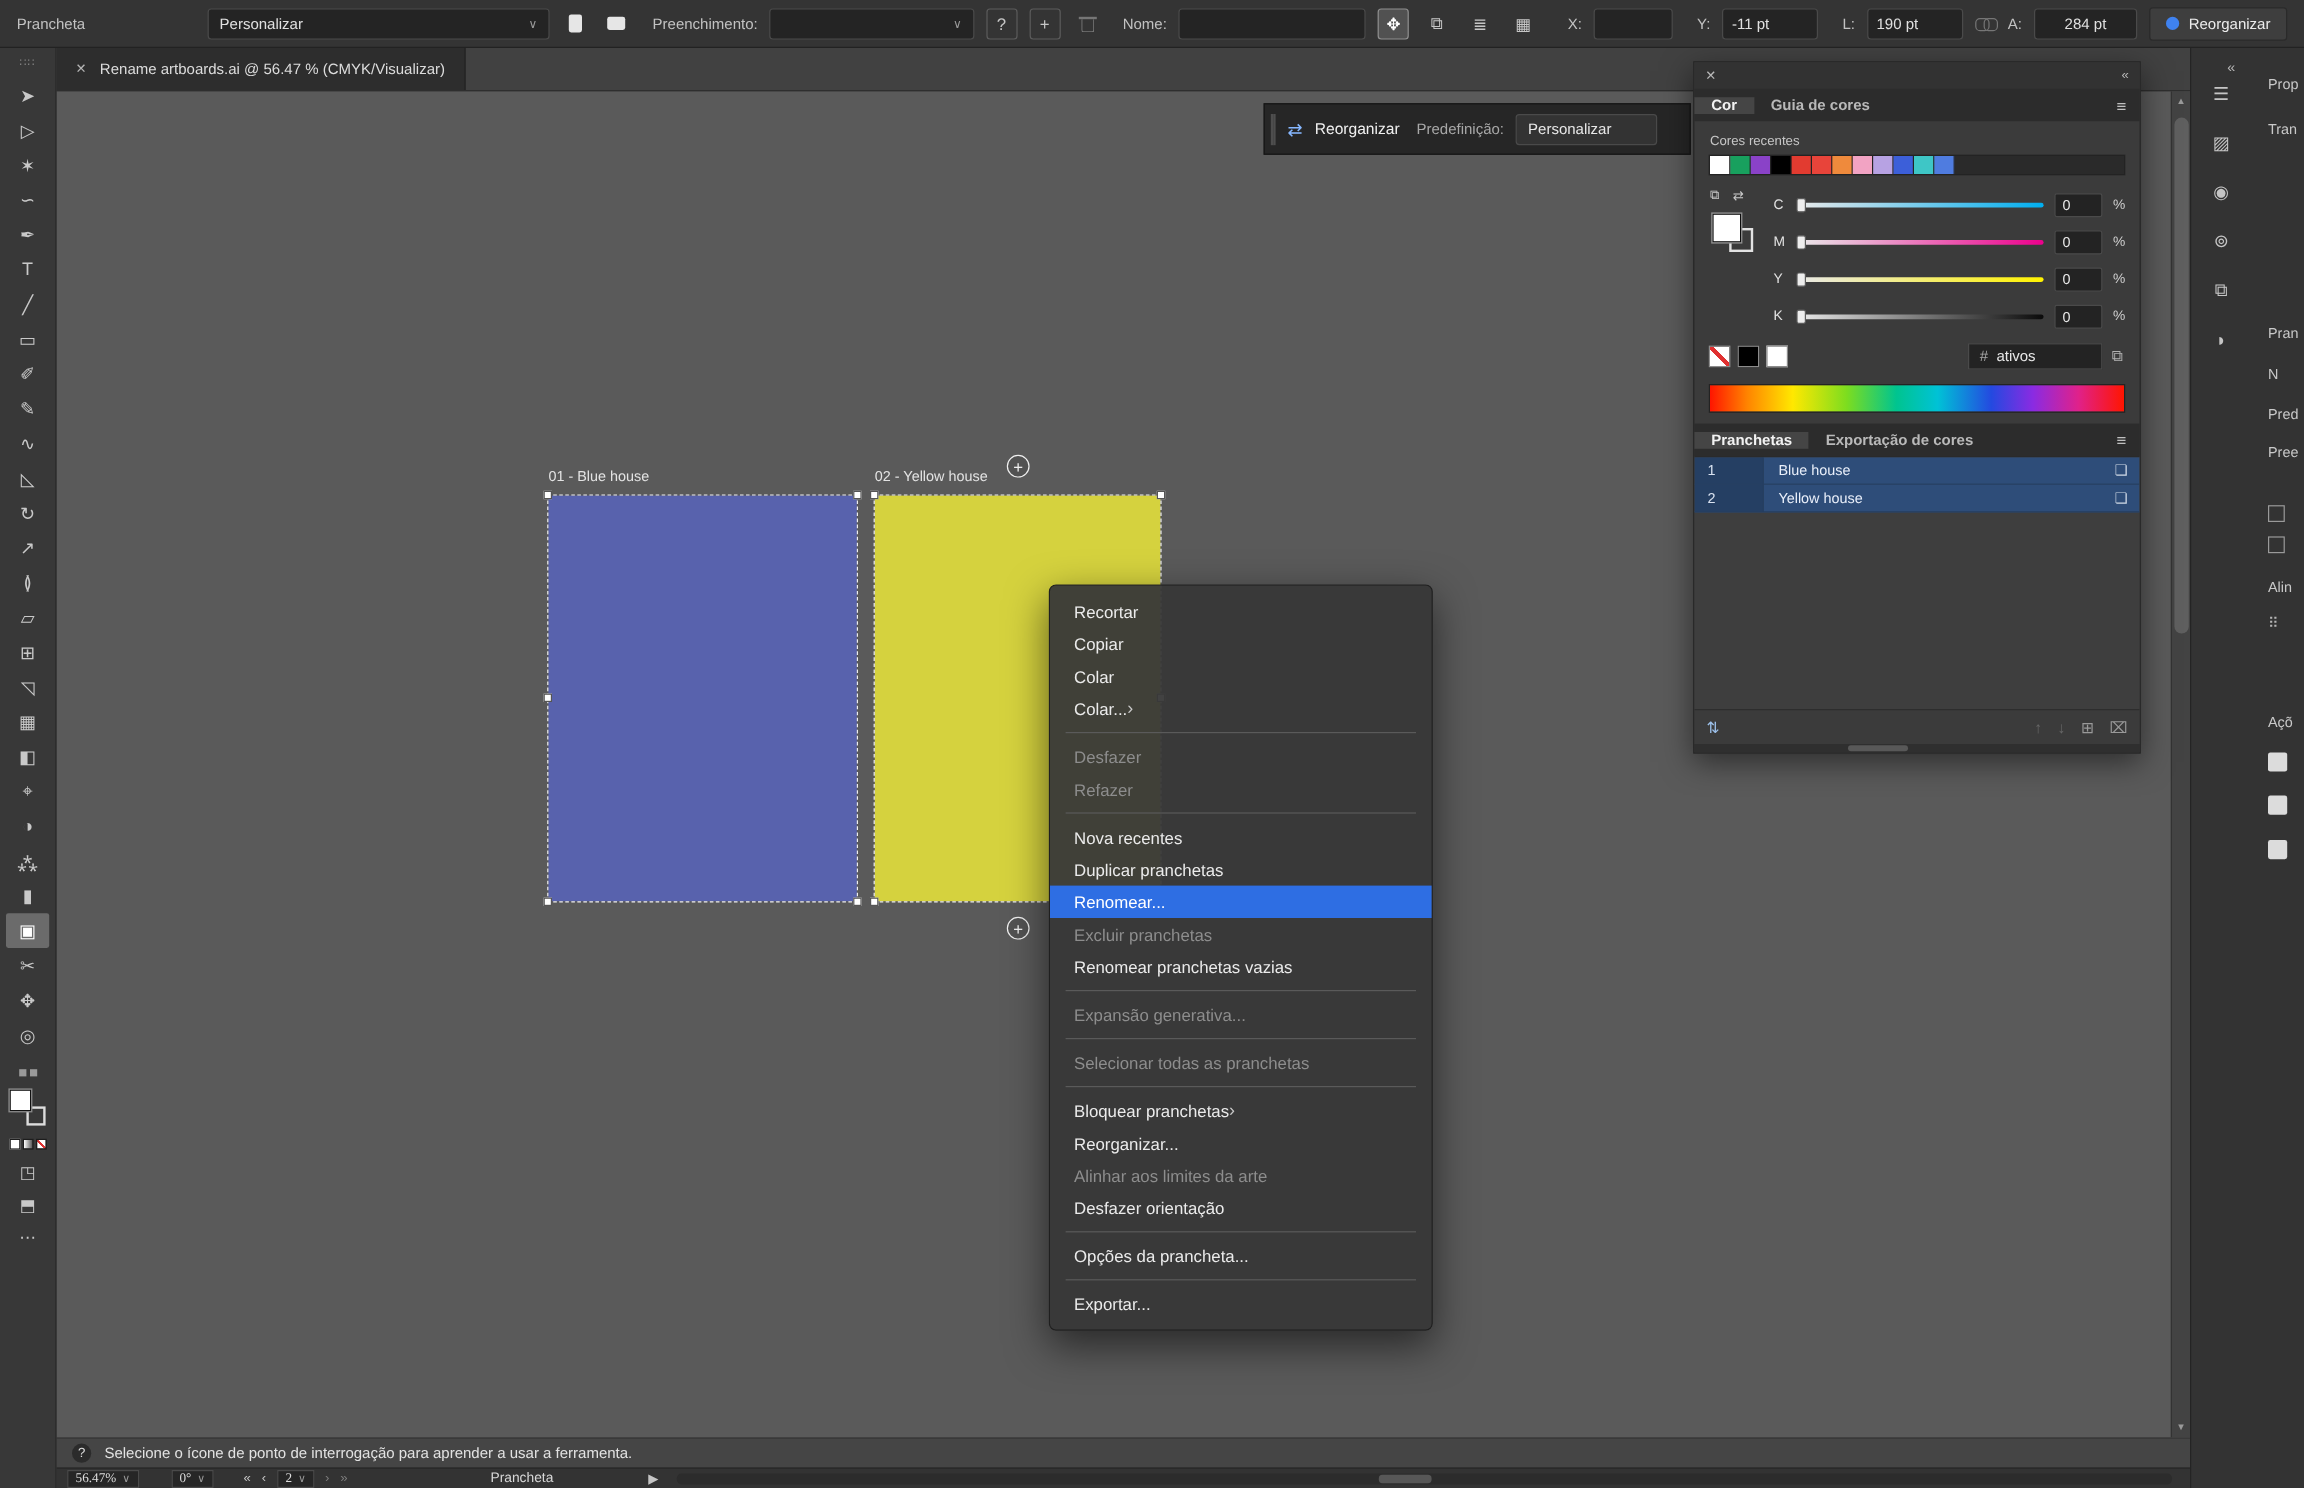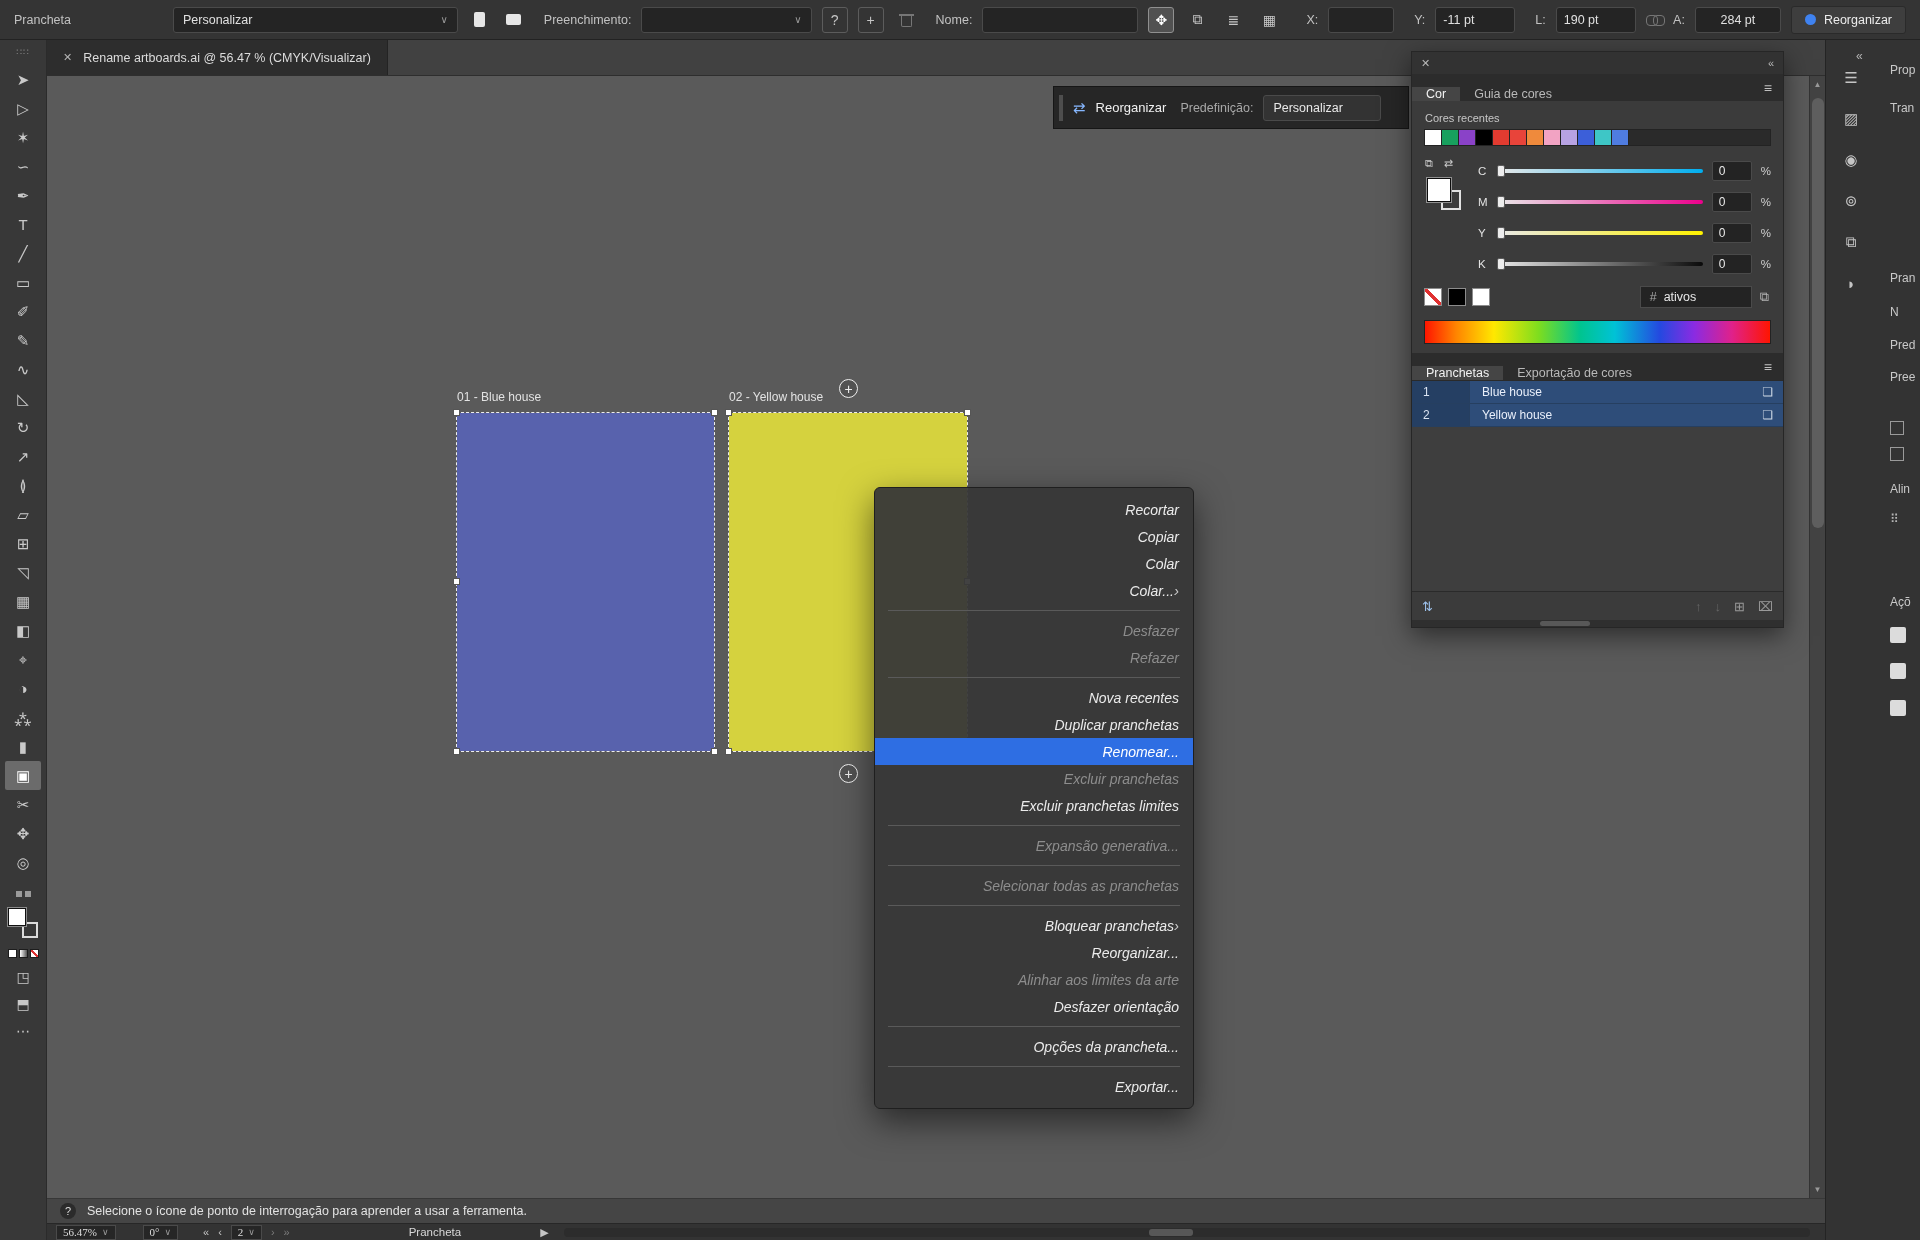--- a/index.html
+++ b/index.html
@@ -85,33 +85,33 @@
   .reorg-icon { color:#86b7ff; font-size:15px; }
   .reorg-title { color:#f0f0f0; font-size:13px; }
   .reorg-preset-label { color:#a8a8a8; font-size:12.5px; margin-left:4px; white-space:nowrap; }
   .reorg-select { height:26px; min-width:118px; background:#333; border:1px solid #4a4a4a; border-radius:3px;
                   display:flex; align-items:center; padding:0 9px; color:#e8e8e8; white-space:nowrap; }
 
   
   #context-menu { position:absolute; left:874px; top:487px; width:320px; background:rgba(56,56,56,.95);
                   border:1px solid #1f1f1f; border-radius:6px; padding:8px 0;
                   box-shadow:0 12px 34px rgba(0,0,0,.55); z-index:50; }
-  .menu-item { height:27px; display:flex; align-items:center; justify-content:flex-end;
-               padding:0 14px 0 20px; color:#ebebeb; font-size:14px; white-space:nowrap;font-style:italic; }
+  .menu-item { height:27px; display:flex; align-items:center; justify-content:flex-start;
+               padding:0 14px 0 20px; color:#ebebeb; font-size:14px; white-space:nowrap; }
   .menu-item.disabled { color:#8d8d8d; }
   .menu-item.highlighted { background:#2e6ee3; color:#ffffff; }
   .sub-arrow { color:#c9c9c9; font-size:15px; }
   .menu-sep { height:1px; background:#5a5a5a; margin:6px 13px; }
 
   
   #panel-col { position:absolute; left:1411px; top:51px; width:373px; background:#3b3b3b;
                border:1px solid #262626; box-shadow:0 8px 24px rgba(0,0,0,.5); z-index:30; }
   .panel-head { height:22px; background:#323232; display:flex; align-items:center;
                 justify-content:space-between; padding:0 9px; color:#b8b8b8; font-size:11px; }
-  .panel-tabs { height:27px; background:#2c2c2c; display:flex; align-items:flex-end; }
+  .panel-tabs { height:27px; background:#2c2c2c; display:flex; align-items:center;font-weight:bold; }
   .ptab { display:flex; align-items:center; padding:0 14px; color:#b9b9b9; font-size:12.5px; white-space:nowrap; }
   .ptab.active { background:#454545; color:#f2f2f2; }
   .panel-menu-btn { margin-left:auto; align-self:center; padding:0 11px; color:#c0c0c0; font-size:14px; }
   .cor-body { padding:9px 12px 0; height:252px; }
   .recent-label { font-size:11px; color:#c7c7c7; margin:2px 0 5px 1px; }
   .swatch-strip { display:flex; height:17px; border:1px solid #232323; background:#2a2a2a; }
   .swatch { width:17px; height:100%; border-right:1px solid #232323; flex:0 0 auto; }
   .slider-zone { display:flex; gap:10px; margin-top:12px; }
   .proxy-col { width:44px; position:relative; height:100px; flex:0 0 auto; }
   .proxy-mini { position:absolute; font-size:11px; color:#c9c9c9; }
@@ -364,21 +364,21 @@
         <div class="menu-item">
           <span>Duplicar pranchetas</span>
         </div>
         <div class="menu-item highlighted">
           <span>Renomear...</span>
         </div>
         <div class="menu-item disabled">
           <span>Excluir pranchetas</span>
         </div>
         <div class="menu-item">
-          <span>Excluir pranchetas limites</span>
+          <span>Renomear pranchetas vazias</span>
         </div>
         <div class="menu-sep"></div>
         <div class="menu-item disabled">
           <span>Expansão generativa...</span>
         </div>
         <div class="menu-sep"></div>
         <div class="menu-item disabled">
           <span>Selecionar todas as pranchetas</span>
         </div>
         <div class="menu-sep"></div>

